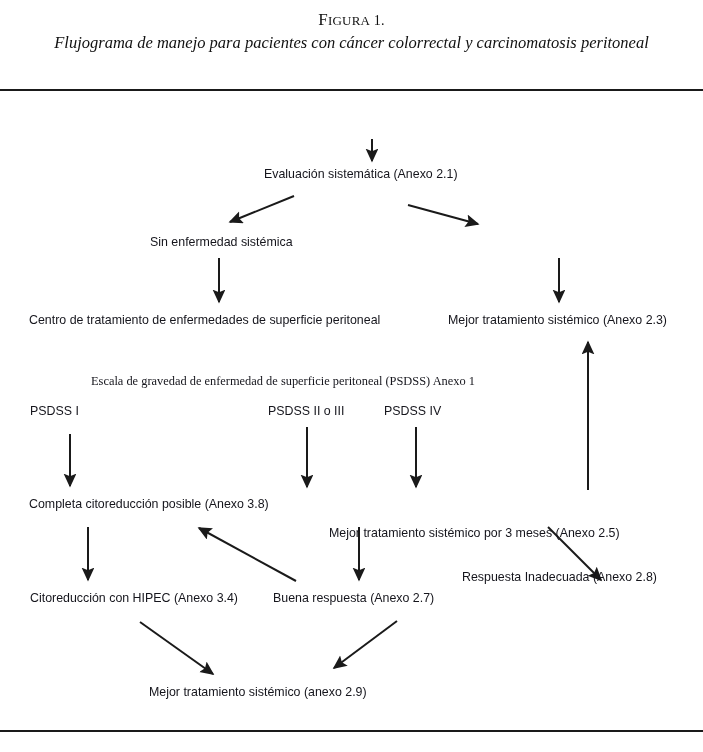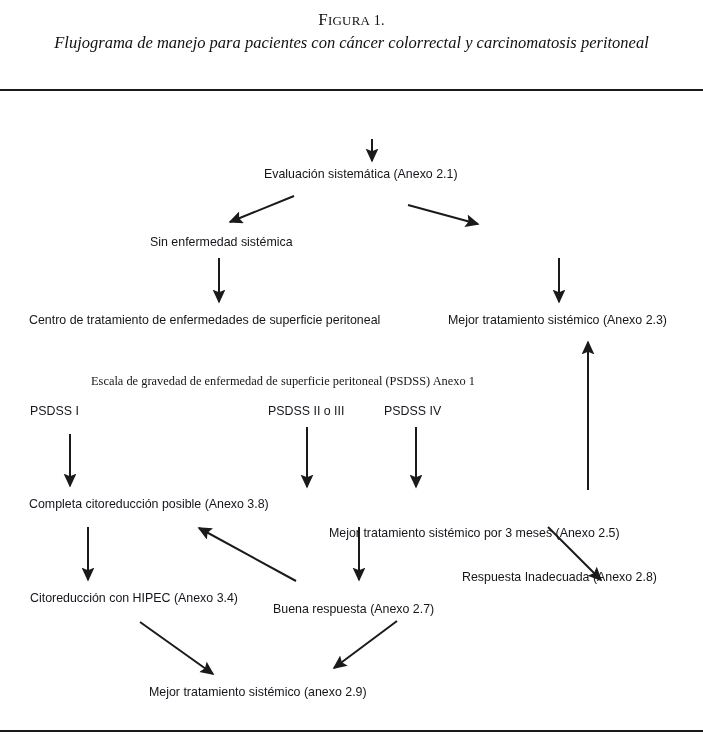--- a/index.html
+++ b/index.html
@@ -131,17 +131,17 @@
   <div class="node" style="left:150px; top:235px;">Sin enfermedad sistémica</div>
   <div class="node" style="left:29px; top:313px;">Centro de tratamiento de enfermedades de superficie peritoneal</div>
   <div class="node" style="left:448px; top:313px;">Mejor tratamiento sistémico (Anexo 2.3)</div>
   <div class="node" style="left:91px; top:374px;font-family:Liberation Serif, serif;">Escala de gravedad de enfermedad de superficie peritoneal (PSDSS) Anexo 1</div>
   <div class="node" style="left:30px; top:404px;">PSDSS I</div>
   <div class="node" style="left:268px; top:404px;">PSDSS II o III</div>
   <div class="node" style="left:384px; top:404px;">PSDSS IV</div>
   <div class="node" style="left:29px; top:497px;">Completa citoreducción posible (Anexo 3.8)</div>
   <div class="node" style="left:329px; top:497px;margin-top:29px;">Mejor tratamiento sistémico por 3 meses (Anexo 2.5)</div>
   <div class="node" style="left:30px; top:591px;">Citoreducción con HIPEC (Anexo 3.4)</div>
-  <div class="node" style="left:273px; top:591px;margin-top:11px;">Buena respuesta (Anexo 2.7)</div>
+  <div class="node" style="left:273px; top:591px;">Buena respuesta (Anexo 2.7)</div>
   <div class="node" style="left:462px; top:570px;">Respuesta Inadecuada (Anexo 2.8)</div>
   <div class="node" style="left:149px; top:685px;">Mejor tratamiento sistémico (anexo 2.9)</div>
 
 </div>
 
 </body></html>

